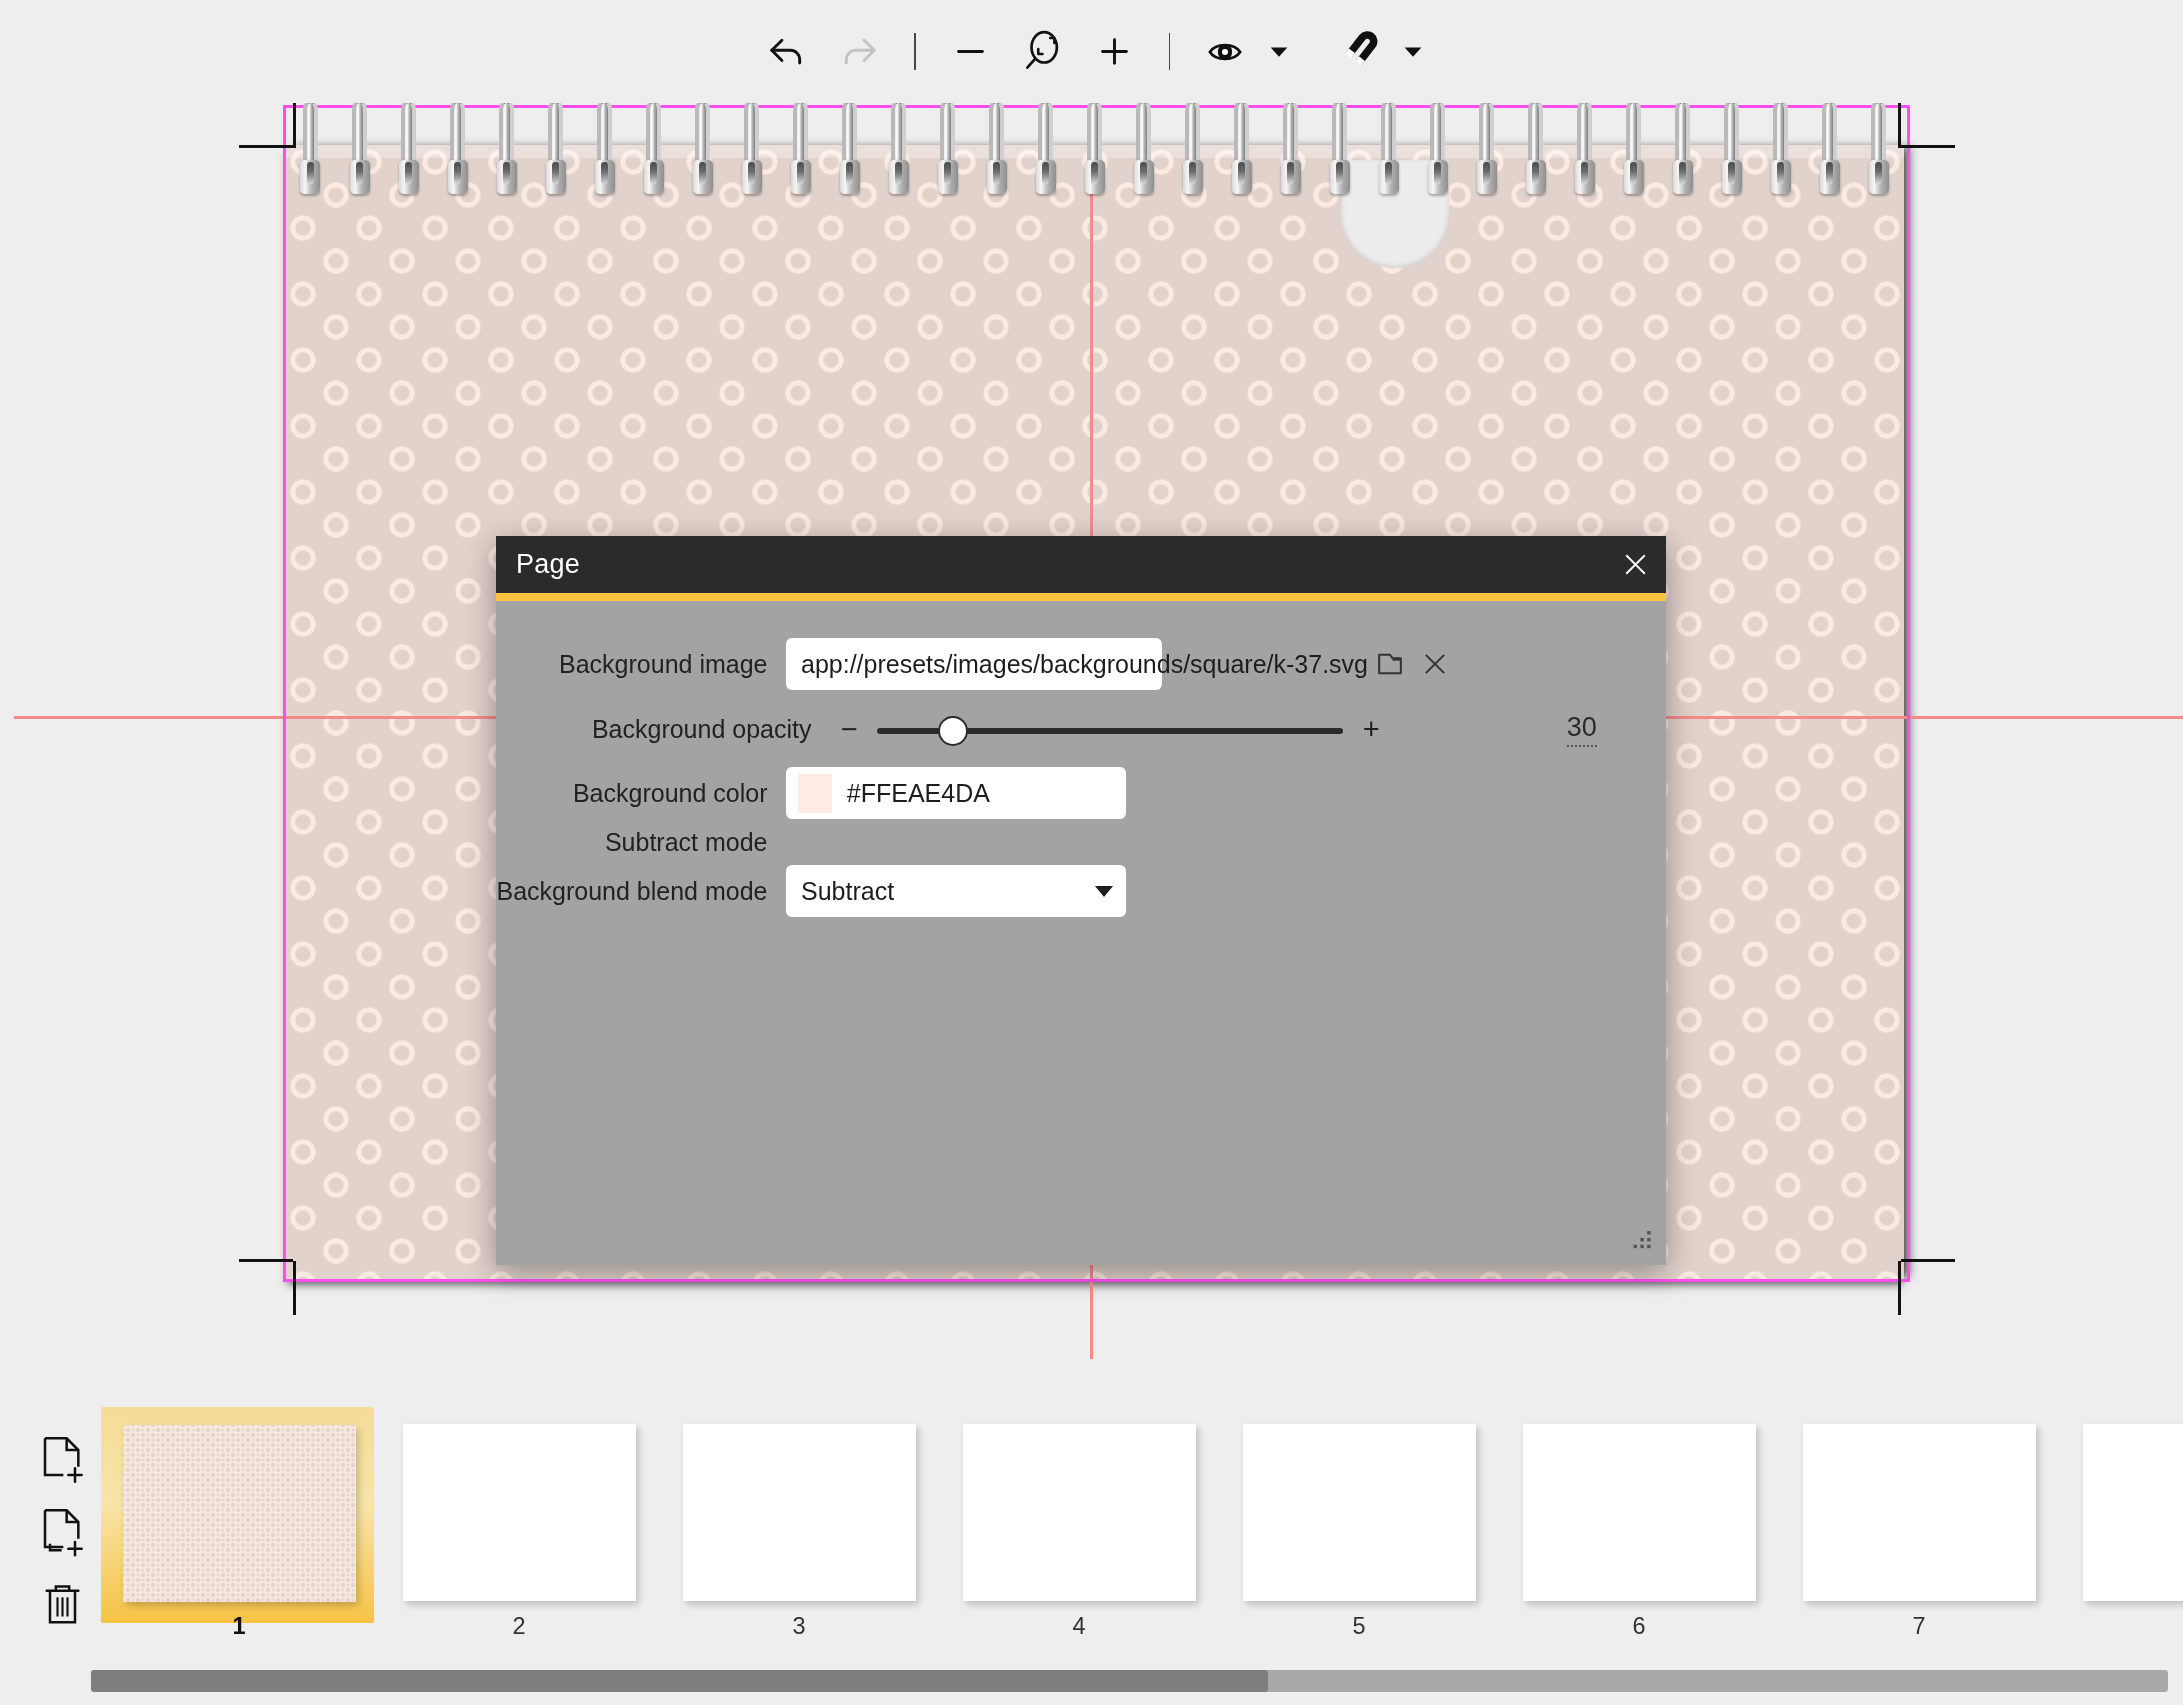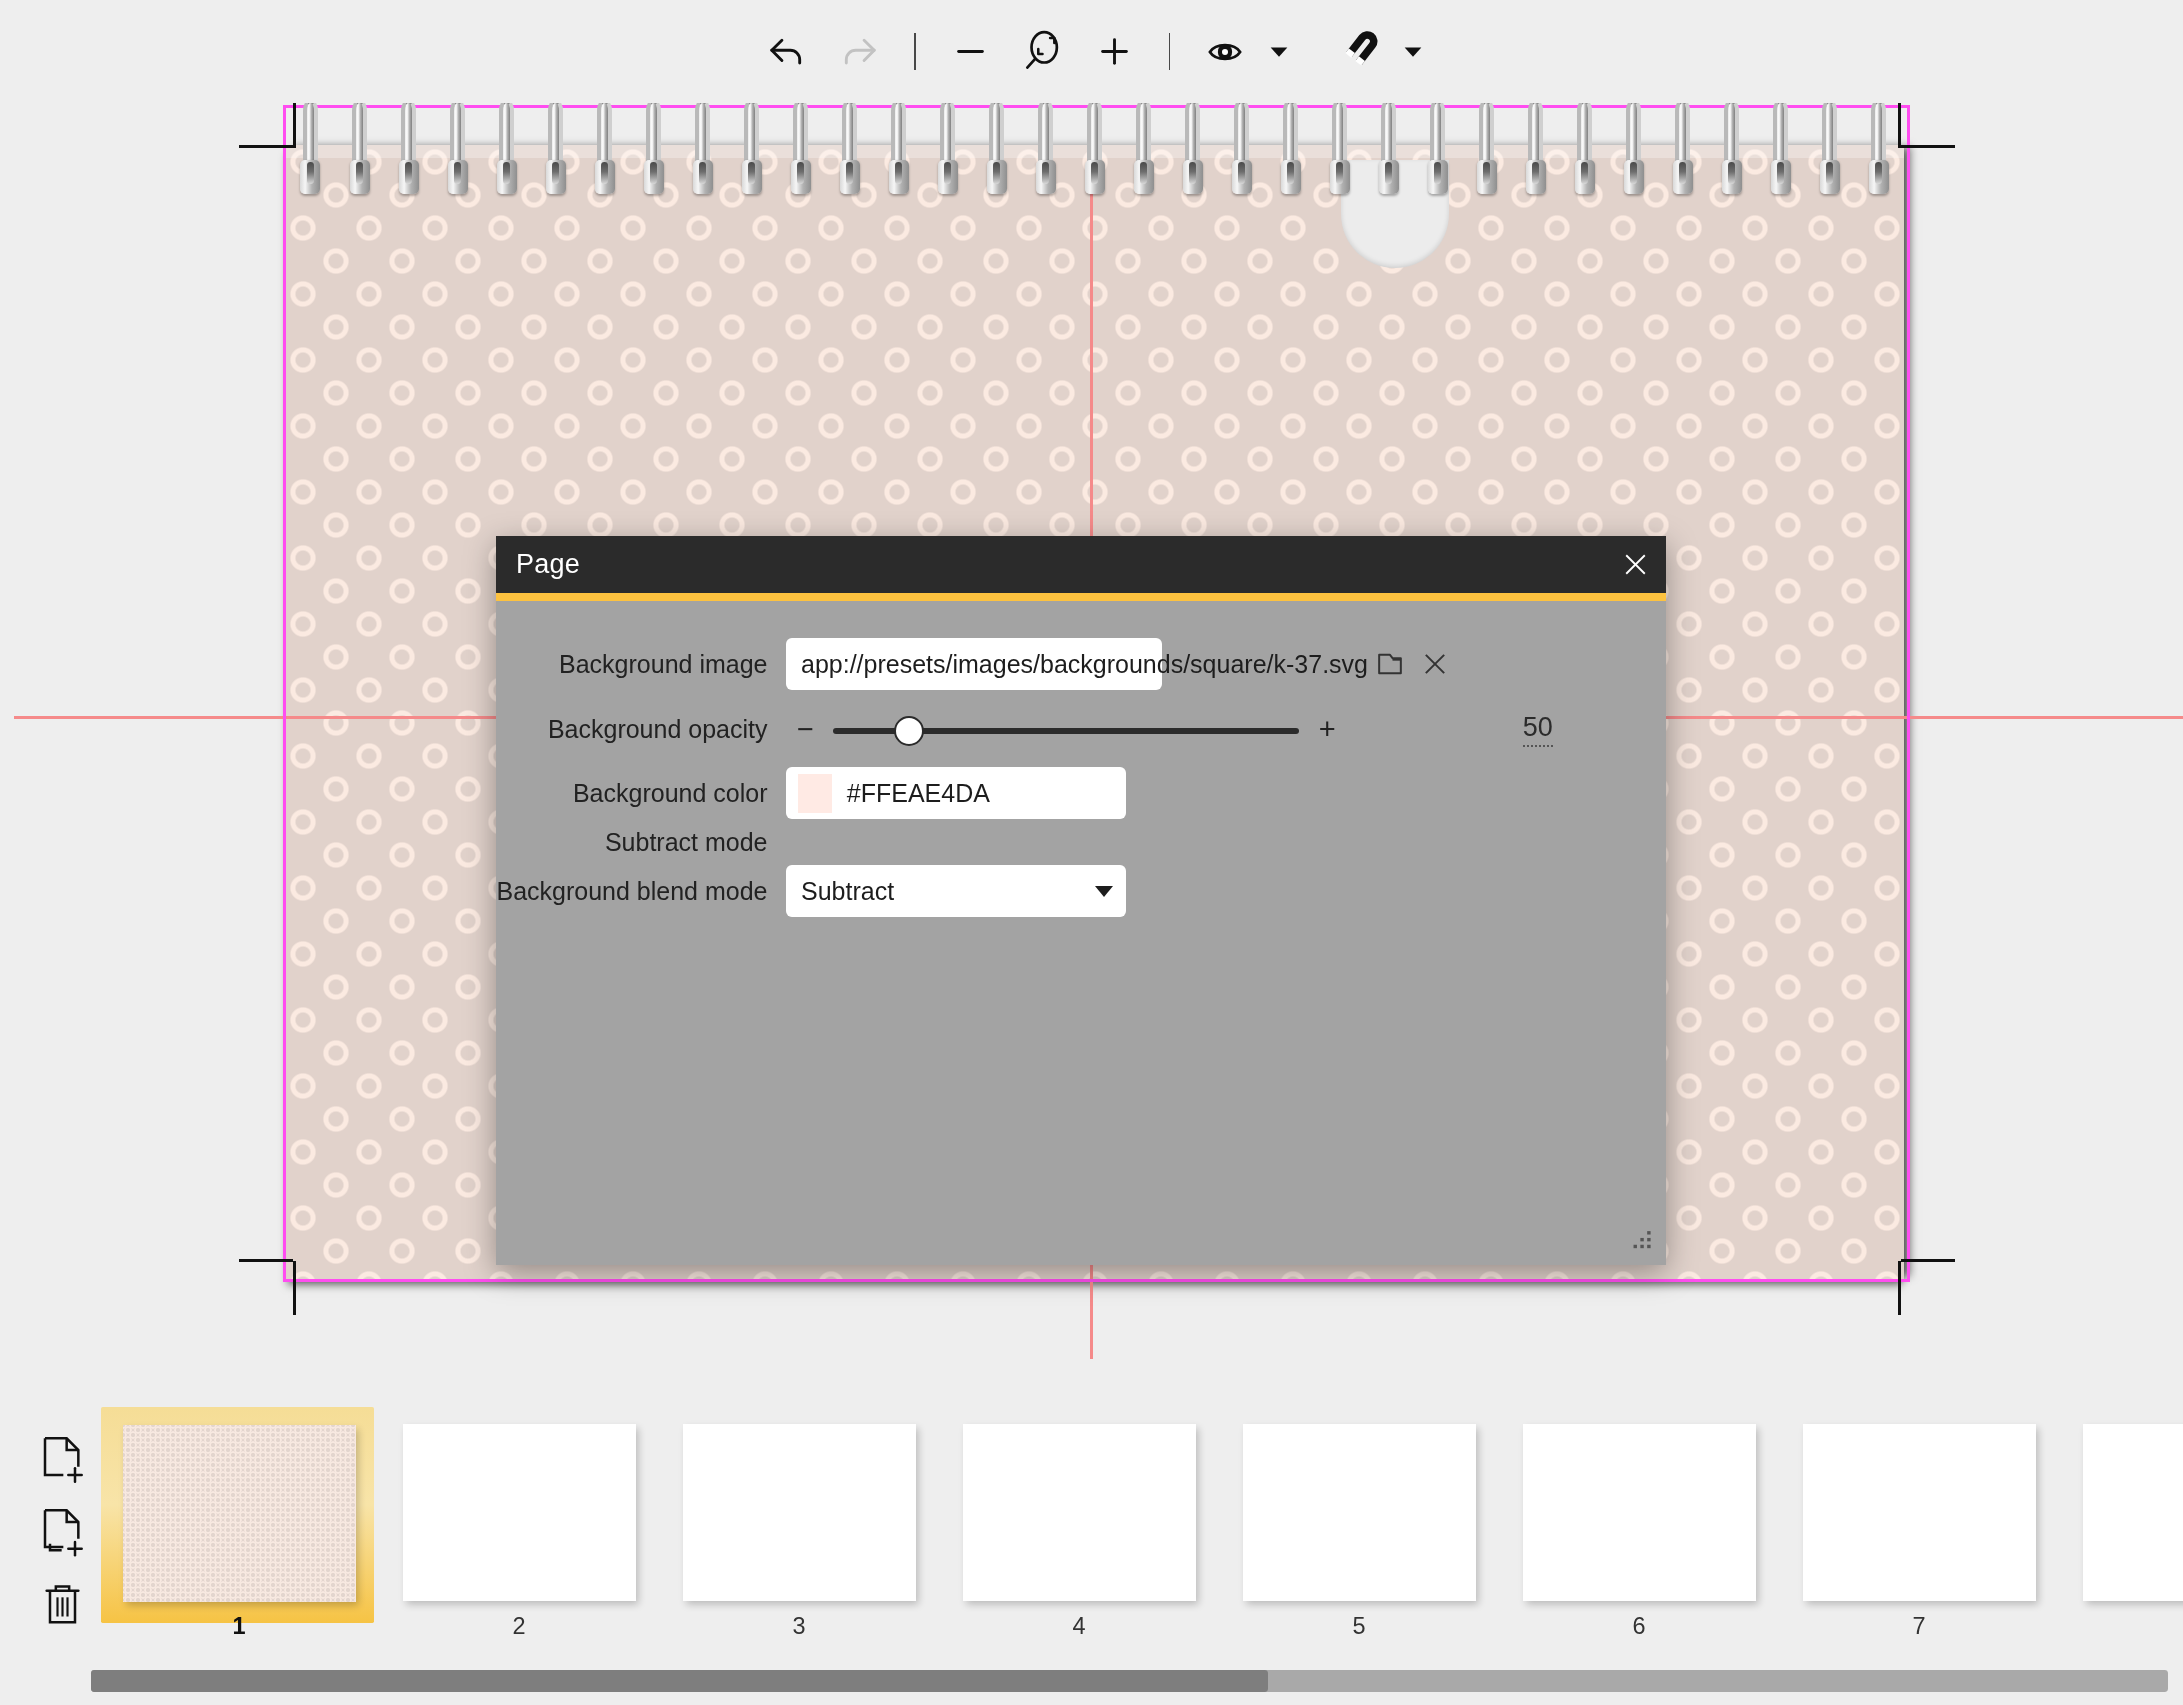--- a/index.html
+++ b/index.html
@@ -154,21 +154,21 @@
     font-size: 25px; color: #1d1d1d; white-space: nowrap;
   }
   #bg-image-field { width: 376px; justify-content: space-between; }
   #bg-image-field .val { flex: 1; }
   .field-icon {
     width: 45px; height: 45px; display: flex; align-items: center;
     justify-content: center; cursor: pointer; flex: none;
   }
 
   
-  #opacity-row { height: 62px; margin-bottom: 6.7px; }
+  #opacity-row { height: 62px; margin-bottom: 6.7px; margin-left: 44px; }
   .slider-minus, .slider-plus {
     width: 39px; text-align: center; font-size: 29px; color: #222; cursor: pointer;
     user-select: none; line-height: 1;
   }
   #slider-track-wrap {
     width: 466px; height: 50px; position: relative; margin: 0 8.4px; cursor: pointer;
   }
   #slider-track {
     position: absolute; left: 0; top: 23px; width: 466px; height: 5.9px;
     background: #2b2b2b; border-radius: 3.4px;
@@ -532,21 +532,21 @@
       </div>
 
       <div class="form-row" id="opacity-row">
         <div class="form-label">Background opacity</div>
         <div class="slider-minus">−</div>
         <div id="slider-track-wrap">
           <div id="slider-track"></div>
           <div id="slider-thumb" style="left: 61px;"></div>
         </div>
         <div class="slider-plus">+</div>
-        <div id="opacity-value">50</div>
+        <div id="opacity-value">30</div>
       </div>
 
       <div class="form-row">
         <div class="form-label">Background color</div>
         <div class="text-field" id="bg-color-field">
           <span id="color-swatch" style="box-shadow: rgb(255, 234, 228) 0px 0px 0px 84px inset;"></span>
           <span class="val">#FFEAE4DA</span>
         </div>
       </div>
 

